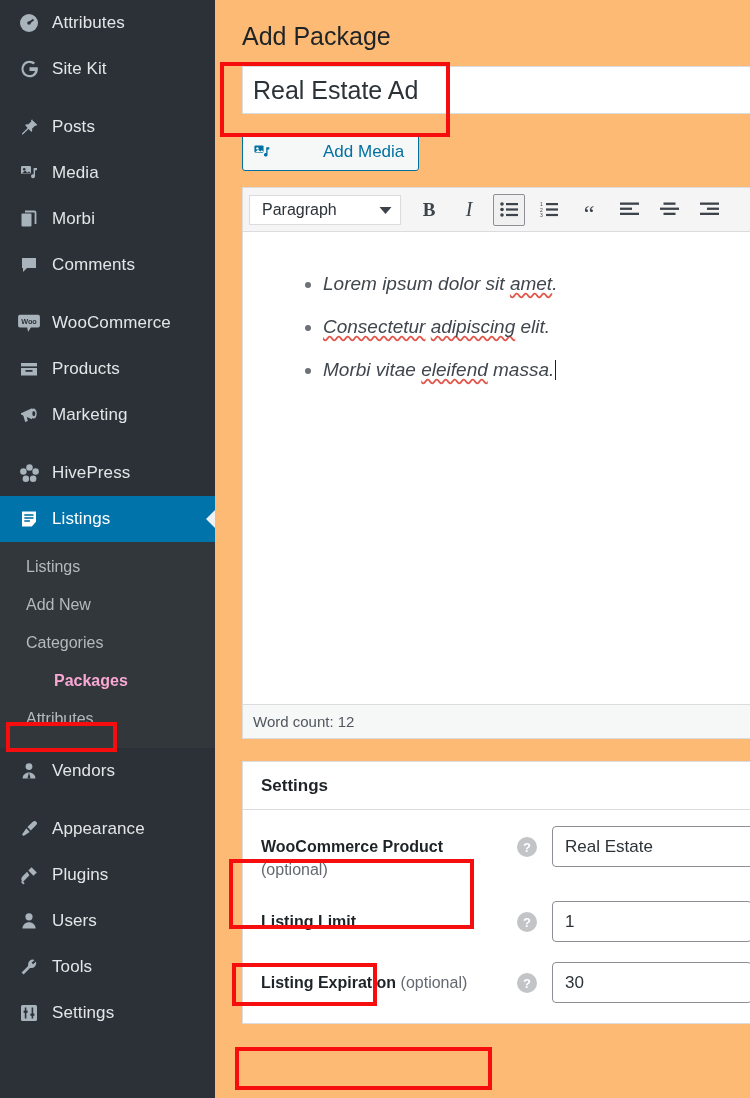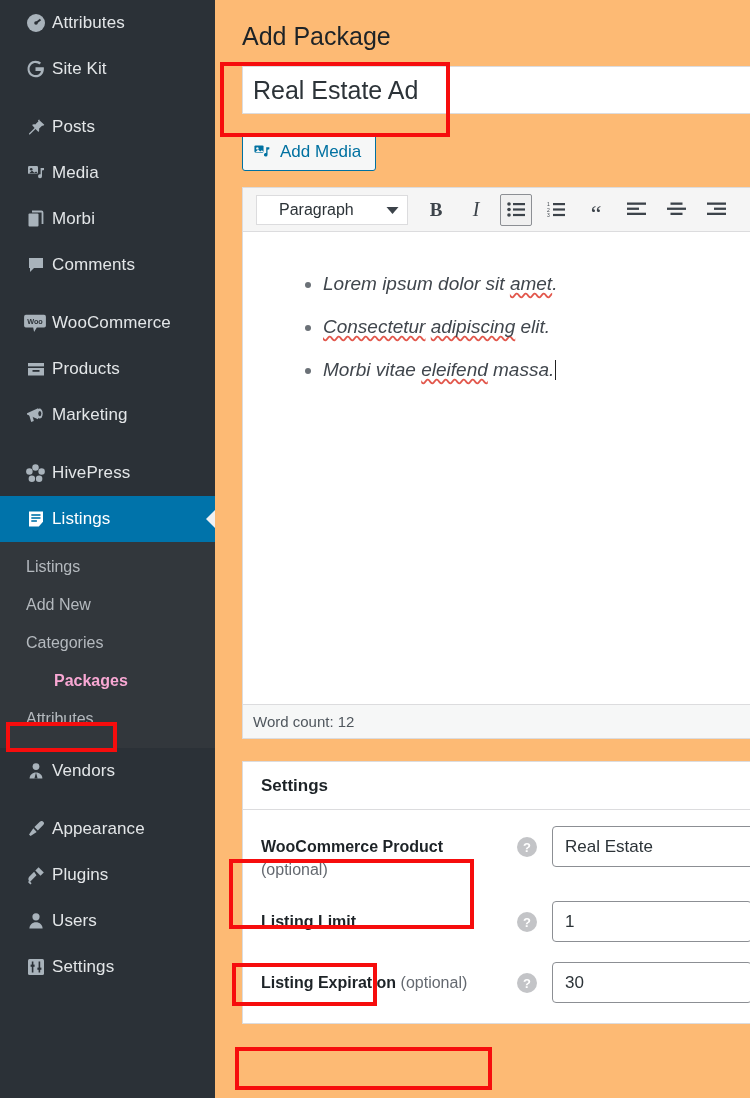--- a/index.html
+++ b/index.html
@@ -23,21 +23,21 @@
     display: flex; align-items: center;
     height: 46px;
     padding-left: 12px;
     color: #e3e6e8;
     font-size: 17px;
     position: relative;
   }
   .menu-item.sep-top { margin-top: 12px; }
   .menu-item .mi-ico {
     width: 34px; flex: 0 0 34px;
-    display: flex; align-items: center; justify-content: flex-end;
+    display: flex; align-items: center; justify-content: center;
     color: #a9b3bb;
   }
   .menu-item .mi-label { padding-left: 6px; letter-spacing: .1px; }
   .menu-item.current {
     background: #0073aa;
     color: #fff;
   }
   .menu-item.current .mi-ico { color: #fff; }
   .menu-item.current::after {
     content: "";
@@ -103,20 +103,21 @@
   #media-row { margin-top: 19px; }
   #add-media-btn {
     display: inline-flex; align-items: center;
     height: 38px;
     border: 1px solid #0071a1;
     border-radius: 3px;
     background: #f6f7f7;
     color: #0071a1;
     font-size: 17px;
     padding: 0 14px 0 10px;
+    gap: 43px;
   }
   #add-media-btn .mb-ico { margin-right: 8px; display:flex; }
 
   
   #editor-wrap {
     margin-top: 16px;
     width: 530px;
     border: 1px solid #dcdcde;
     background: #fff;
   }
@@ -126,23 +127,22 @@
     background: #f5f5f5;
     border-bottom: 1px solid #dcdcde;
     padding: 0 6px;
   }
   #fmt-select {
     width: 152px; height: 30px;
     background: #fff;
     border: 1px solid #dcdcde;
     font-size: 16px; color: #2c3338;
     display: flex; align-items: center; justify-content: space-between;
-    padding: 0 8px 0 22px;
+    padding: 0 8px 0 12px;
     margin-right: 12px;
-    margin-left: 7px;
   }
   .tb-btn {
     width: 32px; height: 32px;
     display: flex; align-items: center; justify-content: center;
     color: #3c434a;
     margin-right: 8px;
     border: 1px solid transparent;
     flex: 0 0 32px;
   }
   .tb-btn.pressed {
@@ -409,20 +409,28 @@
     <div class="menu-item">
       <span class="mi-ico">
         <svg width="20" height="20" viewBox="0 0 20 20" fill="currentColor">
             <circle cx="10" cy="5.8" r="3.6"></circle>
             <path d="M3.4 17.6c0-3.7 3-6.3 6.6-6.3s6.6 2.6 6.6 6.3z"></path>
           </svg>
       </span>
       <span class="mi-label">Users</span>
     </div>
 
+    <div class="menu-item">
+      <span class="mi-ico">
+        <svg width="20" height="20" viewBox="0 0 20 20" fill="currentColor">
+            <path d="M17 4.4 14.1 7.3 12.6 5.8 15.5 2.9a5 5 0 0 0-6.4 6.1L2.6 15.4l2 2 6.4-6.5a5 5 0 0 0 6-6.5z"></path>
+          </svg>
+      </span>
+      <span class="mi-label">Tools</span>
+    </div>
 
     <div class="menu-item">
       <span class="mi-ico">
         <svg width="20" height="20" viewBox="0 0 20 20" fill="currentColor">
             <rect x="2" y="2" width="16" height="16" rx="1.5"></rect>
             <path d="M6.6 4.4v11M6.6 6.2h0M13.4 4.4v11" stroke="#2b3137" stroke-width="1.6"></path>
             <rect x="4.6" y="7.6" width="4" height="2.2" fill="#2b3137"></rect>
             <rect x="11.4" y="10.6" width="4" height="2.2" fill="#2b3137"></rect>
           </svg>
       </span>

